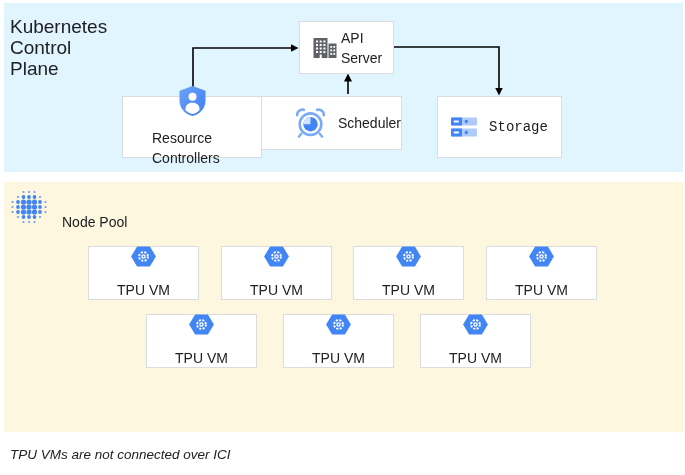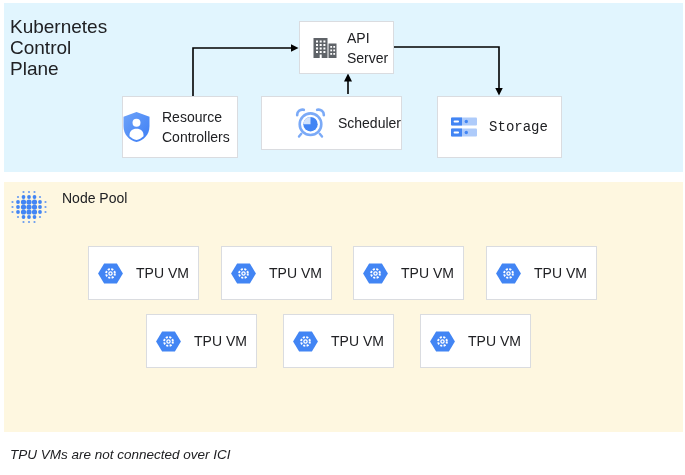--- a/index.html
+++ b/index.html
@@ -18,39 +18,39 @@
   }
 
   .box{
     position:absolute;background:var(--box-bg,#ffffff);
     border:1px solid var(--box-border,#dadce0);
     display:flex;align-items:center;justify-content:center;gap:12px;
     box-sizing:border-box;
   }
   .box .label{font-size:14px;line-height:20px;color:var(--text,#202124);}
 
-  .box-api{left:299px;top:21px;width:95px;height:53px;justify-content:flex-start;padding-left:13px;gap:10px;}
+  .box-api{left:299px;top:21px;width:95px;height:53px;justify-content:flex-start;padding-left:13px;gap:4px;}
   .box-api .label{width:48px;}
-  .box-rc{left:122px;top:96px;width:116px;height:62px;}
+  .box-rc{left:122px;top:96px;width:140px;height:62px;flex-direction:column;}
   .box-rc .label{width:80px;}
   .box-sched{left:261px;top:96px;width:141px;height:54px;justify-content:flex-end;}
   .box-storage{left:437px;top:96px;width:125px;height:62px;font-family:Liberation Mono, monospace;}
 
-  .tpu-box{width:111px;height:54px;gap:13px;}
+  .tpu-box{width:111px;height:54px;gap:13px;flex-direction:column;}
   .tpu-r1{top:246px;}
   .tpu-r2{top:314px;}
   .tpu-1{left:88px;}  .tpu-2{left:221px;} .tpu-3{left:353px;} .tpu-4{left:486px;}
   .tpu-5{left:146px;} .tpu-6{left:283px;} .tpu-7{left:420px;}
 
   .icon{display:inline-flex;flex:0 0 auto;}
 
   .arrows{position:absolute;left:0;top:0;pointer-events:none;}
 
   .np-icon{position:absolute;left:10px;top:189px;}
-  .np-label{position:absolute;left:62px;top:190px;font-size:14px;color:var(--text,#202124);}
+  .np-label{position:absolute;left:62px;top:214px;font-size:14px;color:var(--text,#202124);}
 
   .caption{position:absolute;left:10px;top:447px;font-size:13.5px;color:var(--text,#202124);font-style:italic;}
 </style>
 </head>
 <body>
 
 <div class="panel panel-blue"></div>
 <div class="panel panel-yellow"></div>
 
 <div class="k8s-title">Kubernetes Control Plane</div>

